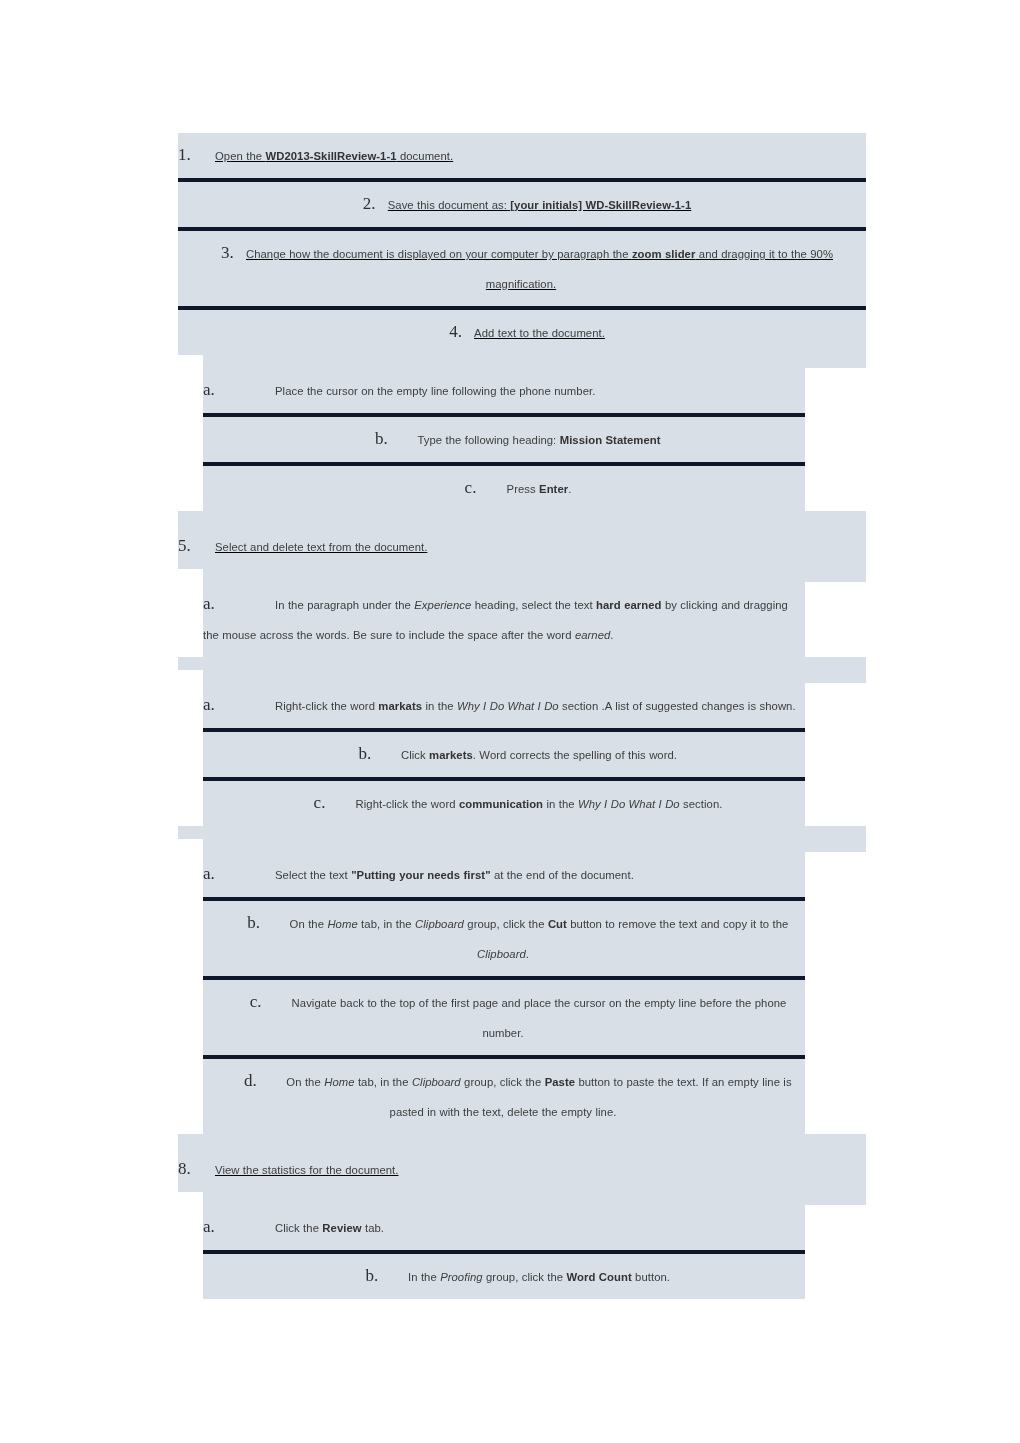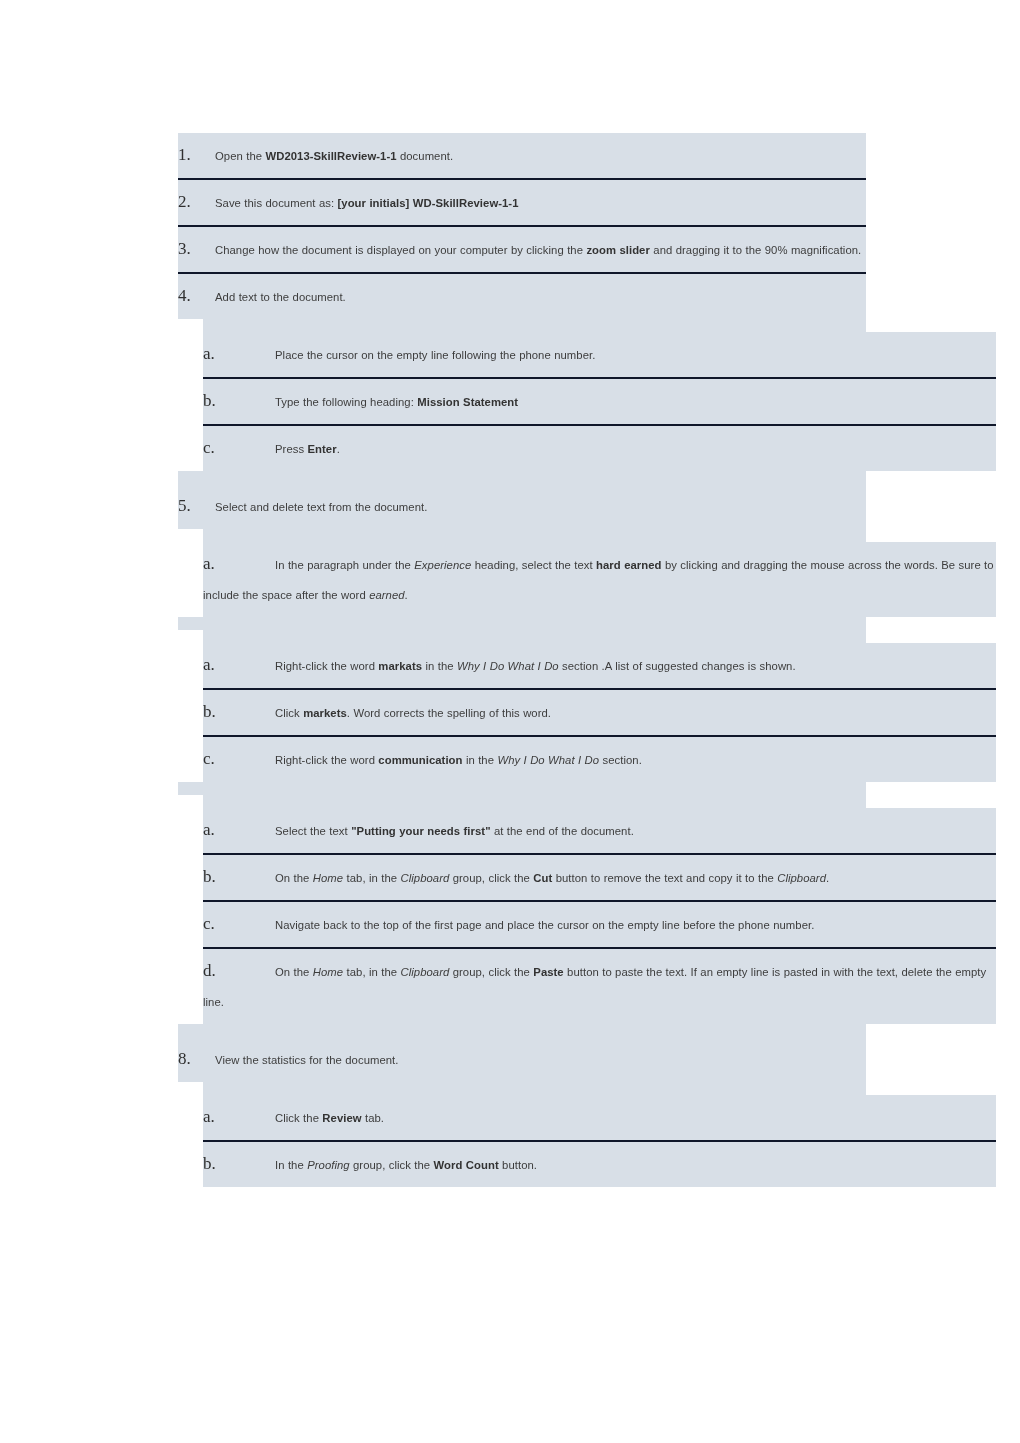--- a/index.html
+++ b/index.html
@@ -32,33 +32,35 @@
 
   
   .step {
     position: relative;
     background: #d8dfe7;
     box-sizing: border-box;
     padding: 0;
     margin: 0;
   }
   .step + .step {
-    border-top: 2px solid #0f172a;
+    border-top: 4px solid #0f172a;
+    text-align: center;
   }
 
   
   .lvl1 {
     margin-left: 0;
     width: 688px;
     padding: 7px 2px 7px 0;
+    text-decoration: underline;
   }
   
   .lvl2 {
     margin-left: 25px;      
-    width: 793px;
+    width: 602px;
     padding: 7px 2px 7px 0;
   }
 
   
   .body {
     font-size: 11.3px;
     line-height: 30px;
     color: #3d3d3d;
     letter-spacing: 0.05px;
     word-spacing: 0.2px;
@@ -90,21 +92,21 @@
 
 <div id="sheet">
   <div id="steps">
       <div class="step lvl1">
         <div class="body"><span class="marker">1.</span><span>Open the </span><strong>WD2013-SkillReview-1-1</strong><span> document.</span></div>
       </div>
       <div class="step lvl1">
         <div class="body"><span class="marker">2.</span><span>Save this document as: </span><strong>[your initials] WD-SkillReview-1-1</strong></div>
       </div>
       <div class="step lvl1">
-        <div class="body"><span class="marker">3.</span><span>Change how the document is displayed on your computer by clicking the </span><strong>zoom slider</strong><span> and dragging it to the 90% magnification.</span></div>
+        <div class="body"><span class="marker">3.</span><span>Change how the document is displayed on your computer by paragraph the </span><strong>zoom slider</strong><span> and dragging it to the 90% magnification.</span></div>
       </div>
       <div class="step lvl1">
         <div class="body"><span class="marker">4.</span><span>Add text to the document.</span></div>
       </div>
       <div class="gap-l2"></div>
       <div class="step lvl2">
         <div class="body"><span class="marker">a.</span><span>Place the cursor on the empty line following the phone number.</span></div>
       </div>
       <div class="step lvl2">
         <div class="body"><span class="marker">b.</span><span>Type the following heading: </span><strong>Mission Statement</strong></div>

